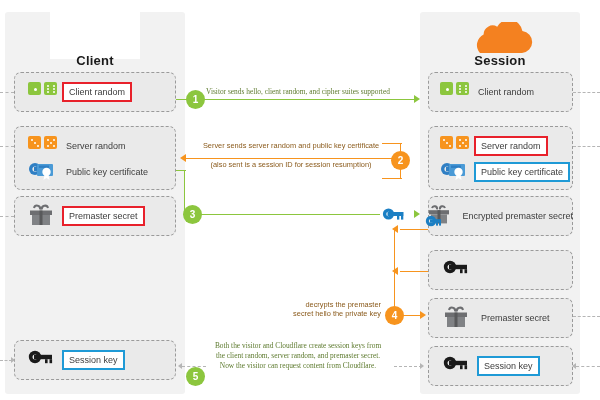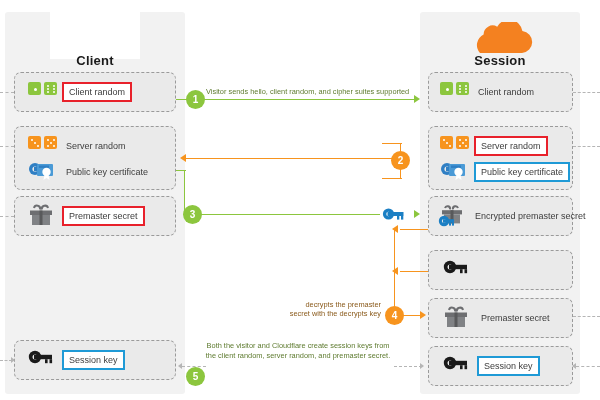--- a/index.html
+++ b/index.html
@@ -84,21 +84,21 @@
     width:19px;height:19px;
   }
   .badge.green{background:#8cc63e;}
   .badge.orange{background:#f7941e;}
 
   
   .caption{
     position:absolute;font-size:7.4px;color:#6b5a3e;
     line-height:9.5px;white-space:nowrap;
   }
-  .caption.c-green{color:#5d7a2e;}
+  .caption.c-green{color:#5d7a2e;font-family:Liberation Serif, serif;}
   .caption.c-orange{color:#8a5a1b;}
   .caption.center{text-align:center;}
   .caption.right{text-align:right;}
 </style>
 </head>
 <body>
 
 <div id="stage">
 
   <div class="panel" id="client-panel"></div>
@@ -237,21 +237,21 @@
         <rect x="9" y="4" width="16" height="12" rx="1" fill="#4a9ad6"></rect>
         <rect x="11" y="5.5" width="10" height="2.4" fill="#2f7fc4"></rect>
         <circle cx="18.5" cy="12" r="4.2" fill="#ffffff"></circle>
         <path d="M16.6 15 L15.4 20 L18.5 18 L21.6 20 L20.4 15 Z" fill="#ffffff"></path>
       </svg>
     </span>
     <span class="lbl hl-blue">Public key certificate</span>
   </div>
 
   <div class="group" style="left:428px;top:196px;width:145px;height:40px;"></div>
-  <div class="item" style="left:437px;top:203px;width:140px;">
+  <div class="item" style="left:437px;top:203px;width:140px;justify-content:flex-end;">
     <span class="ico">
       <svg width="30" height="24" viewBox="0 0 30 24">
         <path d="M8 4 A2.6 2.6 0 0 1 13 5.4" stroke="#6d6e71" stroke-width="2" fill="none"></path>
         <path d="M21 4 A2.6 2.6 0 0 0 16 5.4" stroke="#6d6e71" stroke-width="2" fill="none"></path>
         <rect x="5" y="6.2" width="20" height="4.2" fill="#6d6e71"></rect>
         <rect x="7" y="10.4" width="16" height="9" fill="#808285"></rect>
         <rect x="13.5" y="6.2" width="3" height="13.2" fill="#58595b"></rect>
         <circle cx="7" cy="17" r="5.2" fill="#1b7fc4"></circle>
         <circle cx="7" cy="17" r="2.1" fill="#eaeaea"></circle>
         <rect x="6" y="15.2" width="11" height="3.6" fill="#1b7fc4"></rect>
@@ -307,20 +307,22 @@
   <div class="arrowhead ah-right" style="left:414px;top:95px;"></div>
   <div class="badge green" style="left:186px;top:90px;">1</div>
   <div class="caption c-green" style="left:206px;top:87px;">Visitor sends hello, client random, and cipher suites supported</div>
 
   <div class="hline orange" style="left:186px;top:158px;width:215px;"></div>
   <div class="vline orange" style="left:400px;top:143px;height:36px;"></div>
   <div class="hline orange" style="left:382px;top:143px;width:20px;"></div>
   <div class="hline orange" style="left:382px;top:178px;width:20px;"></div>
   <div class="arrowhead ah-left" style="left:180px;top:154px;"></div>
   <div class="badge orange" style="left:391px;top:151px;">2</div>
+  <div class="caption c-orange center" style="left:196px;top:141px;width:190px;">Server sends server random and public key certificate</div>
+  <div class="caption c-orange center" style="left:196px;top:160px;width:190px;">(also sent is a session ID for session resumption)</div>
 
   <div class="vline" style="left:184px;top:170px;height:44px;"></div>
   <div class="hline" style="left:176px;top:170px;width:10px;"></div>
 
   <div class="hline" style="left:184px;top:214px;width:196px;"></div>
   <div class="arrowhead ah-right" style="left:414px;top:210px;"></div>
   <span class="keyico" style="left:382px;top:206px;">
     <svg width="26" height="16" viewBox="0 0 26 16">
       <circle cx="6.5" cy="8" r="5.6" fill="#1b7fc4"></circle>
       <circle cx="6.5" cy="8" r="2.2" fill="#ffffff"></circle>
@@ -333,29 +335,30 @@
 
   <div class="vline orange" style="left:394px;top:229px;height:86px;"></div>
   <div class="hline orange" style="left:400px;top:229px;width:28px;"></div>
   <div class="arrowhead ah-left" style="left:392px;top:225px;"></div>
   <div class="hline orange" style="left:400px;top:271px;width:28px;"></div>
   <div class="arrowhead ah-left" style="left:392px;top:267px;"></div>
   <div class="hline orange" style="left:400px;top:315px;width:22px;"></div>
   <div class="arrowhead ah-right orange" style="left:420px;top:311px;"></div>
   <div class="badge orange" style="left:385px;top:306px;">4</div>
   <div class="caption c-orange right" style="left:285px;top:300px;width:96px;">decrypts the premaster</div>
-  <div class="caption c-orange right" style="left:285px;top:309px;width:96px;">secret with the decrypts key</div>
+  <div class="caption c-orange right" style="left:285px;top:309px;width:96px;">secret hello the private key</div>
 
   <div class="stub" style="left:182px;top:366px;width:24px;"></div>
   <div class="stub-arrow left" style="left:178px;top:363px;"></div>
   <div class="stub" style="left:394px;top:366px;width:28px;"></div>
   <div class="stub-arrow" style="left:420px;top:363px;"></div>
   <div class="badge green" style="left:186px;top:367px;">5</div>
   <div class="caption c-green center" style="left:205px;top:351px;width:186px;">the client random, server random, and premaster secret.</div>
   <div class="caption c-green center" style="left:205px;top:341px;width:186px;">Both the visitor and Cloudflare create session keys from</div>
+  <div class="caption c-green center" style="left:205px;top:361px;width:186px;">Now the visitor can request content from Cloudflare.</div>
 
   <div class="stub" style="left:0px;top:92px;width:14px;"></div>
   <div class="stub" style="left:0px;top:146px;width:14px;"></div>
   <div class="stub" style="left:0px;top:216px;width:14px;"></div>
   <div class="stub" style="left:0px;top:360px;width:12px;"></div>
   <div class="stub-arrow" style="left:11px;top:357px;"></div>
 
   <div class="stub" style="left:573px;top:92px;width:27px;"></div>
   <div class="stub" style="left:573px;top:146px;width:27px;"></div>
   <div class="stub" style="left:573px;top:316px;width:27px;"></div>

